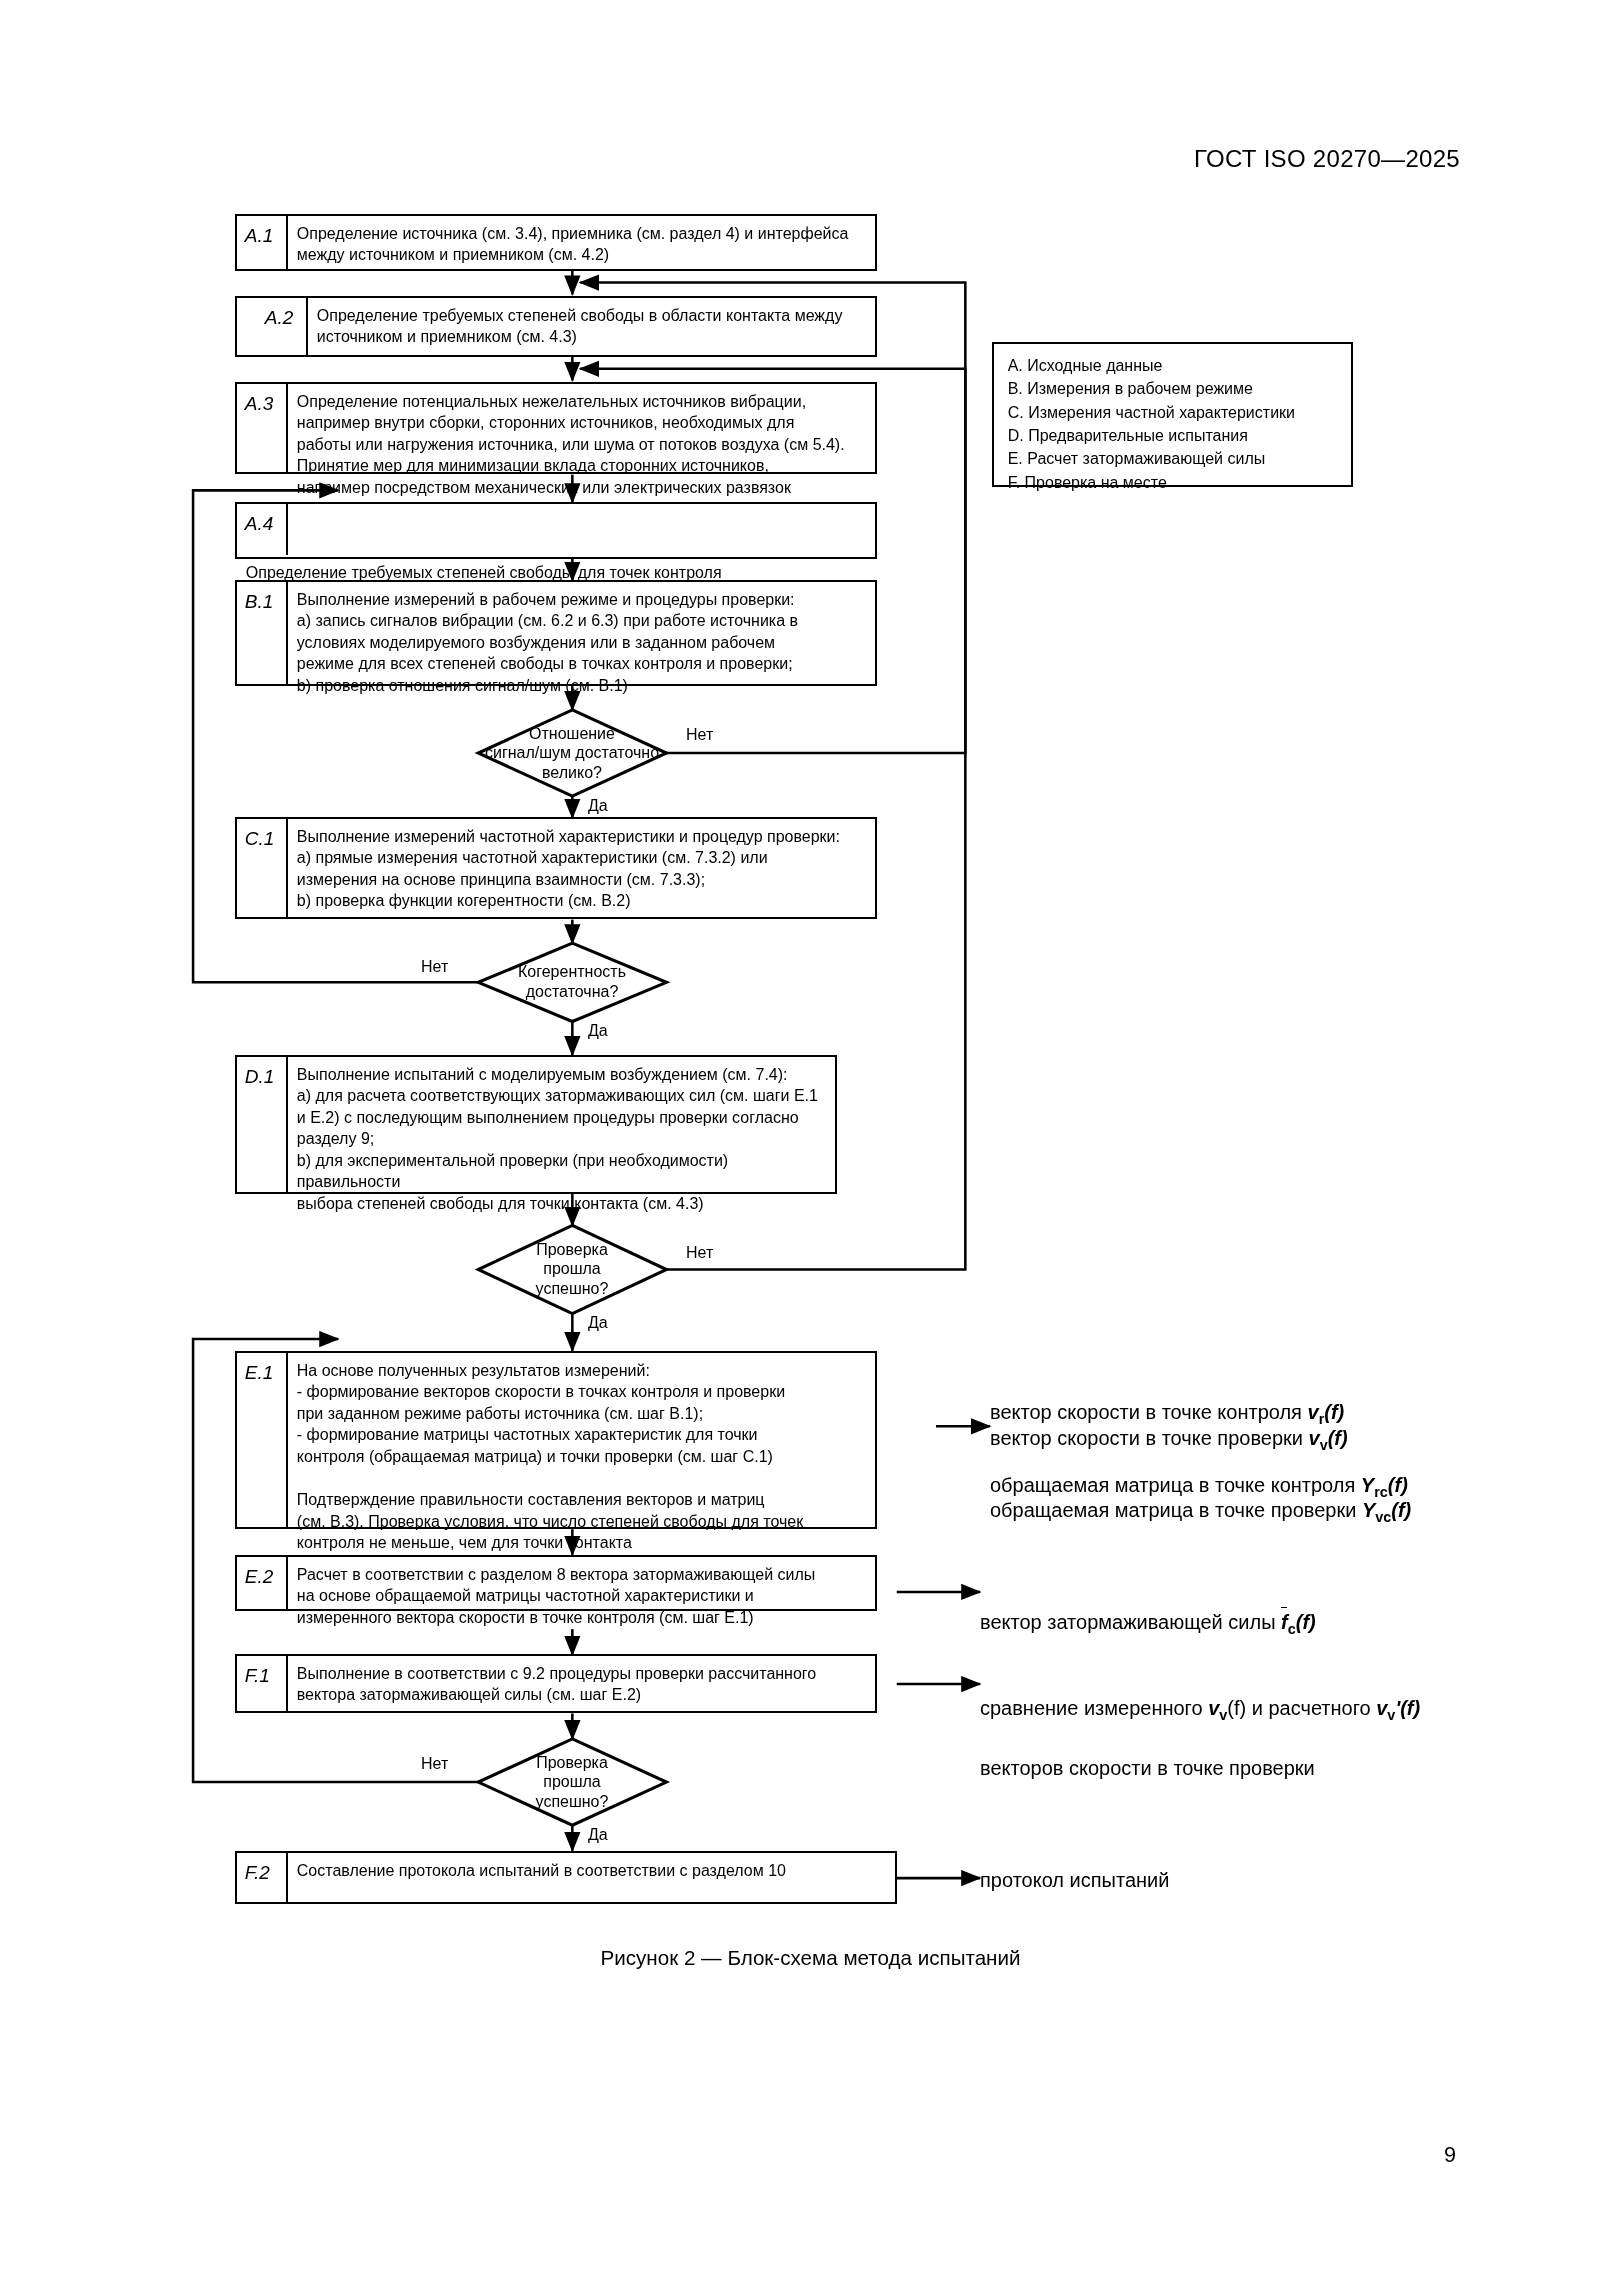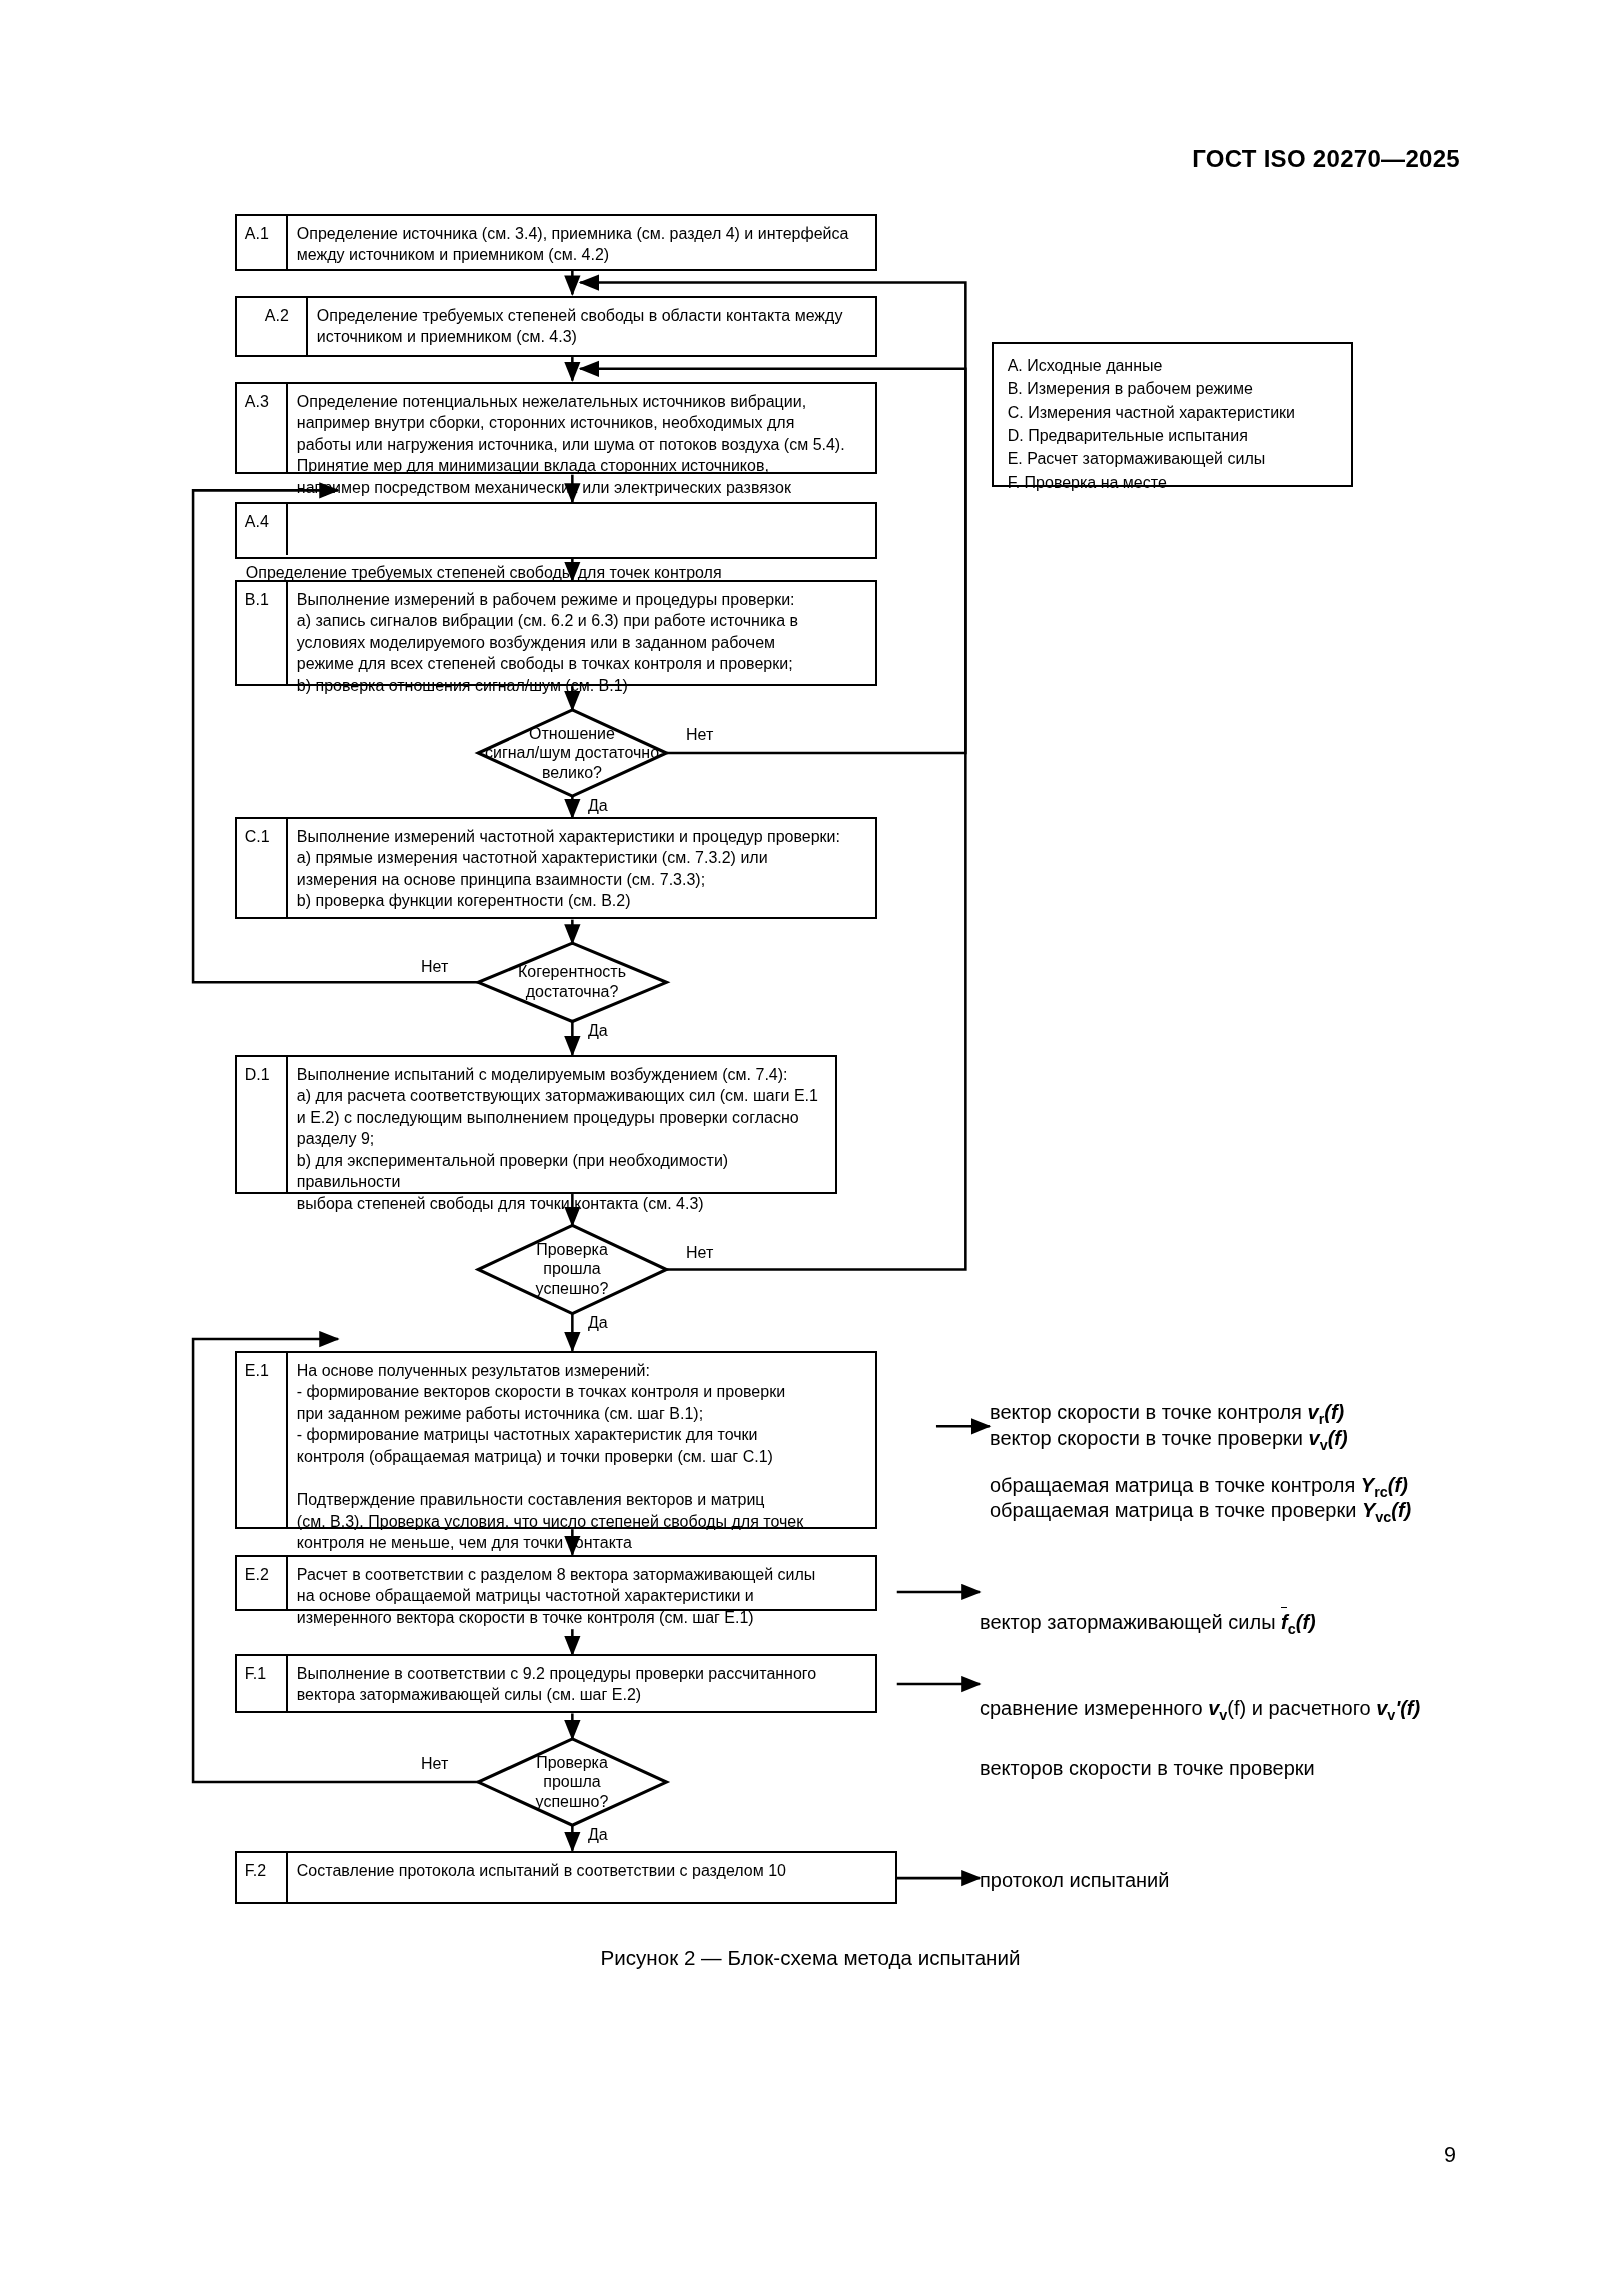--- a/index.html
+++ b/index.html
@@ -15,21 +15,21 @@
     color: #000000;
     overflow: hidden;
   }
 
   
   .page-header {
     position: absolute;
     top: 145px;
     right: 161px;
     font-size: 24px;
-    font-weight: bold;
+    font-weight: normal;
     letter-spacing: 0.3px;
     white-space: nowrap;
   }
 
   .page-number {
     position: absolute;
     bottom: 125px;
     right: 165px;
     font-size: 21.6px;
   }
@@ -59,23 +59,24 @@
     border: 2.9px solid #000;
     background: #fff;
     display: flex;
     align-items: stretch;
   }
   .pbox .tag {
     box-sizing: border-box;
     width: 51px;
     flex: 0 0 51px;
     border-right: 2.9px solid #000;
-    font-size: 16px;
+    font-size: 19px;
     padding: 6.9px 0 0 7.8px;
     line-height: 1.34;
+    font-style: italic;
   }
   .pbox .body {
     flex: 1 1 auto;
     font-size: 16px;
     line-height: 1.345;
     padding: 6.9px 7.8px 3.9px 8.8px;
     white-space: pre-line;
   }
 
   

